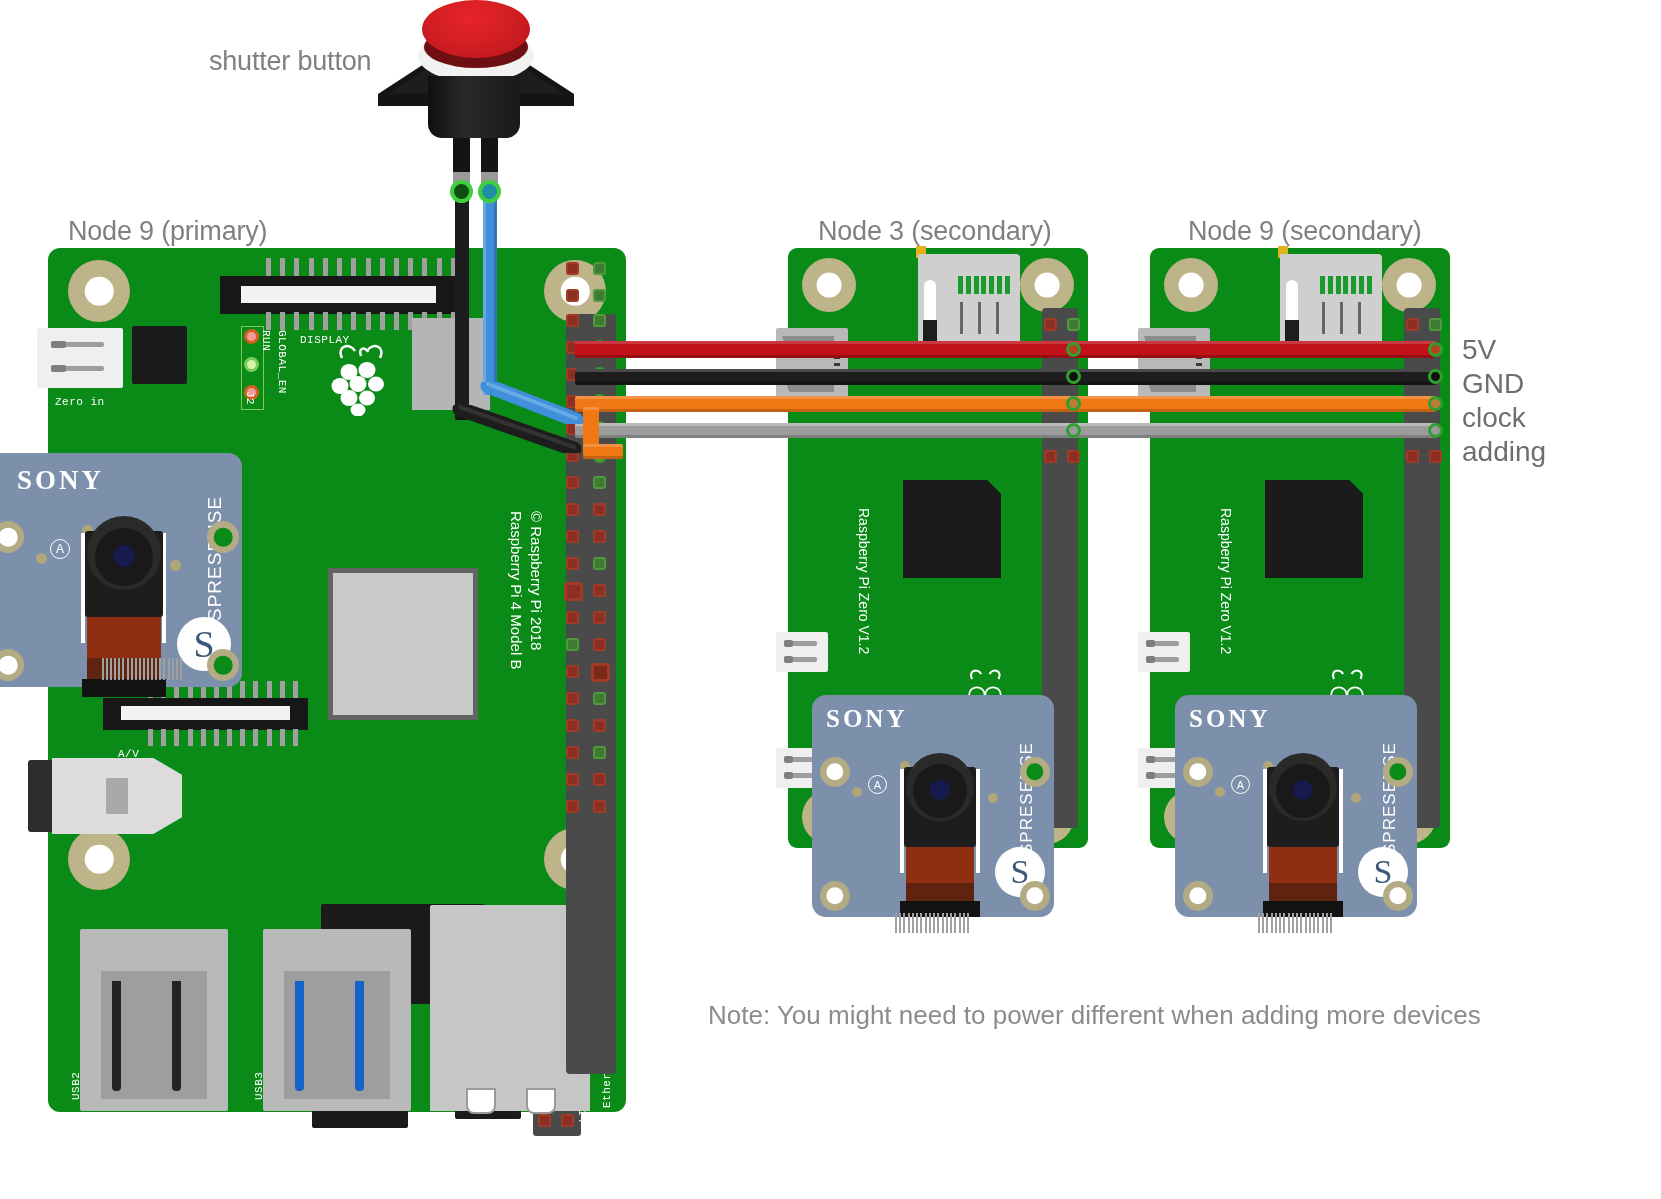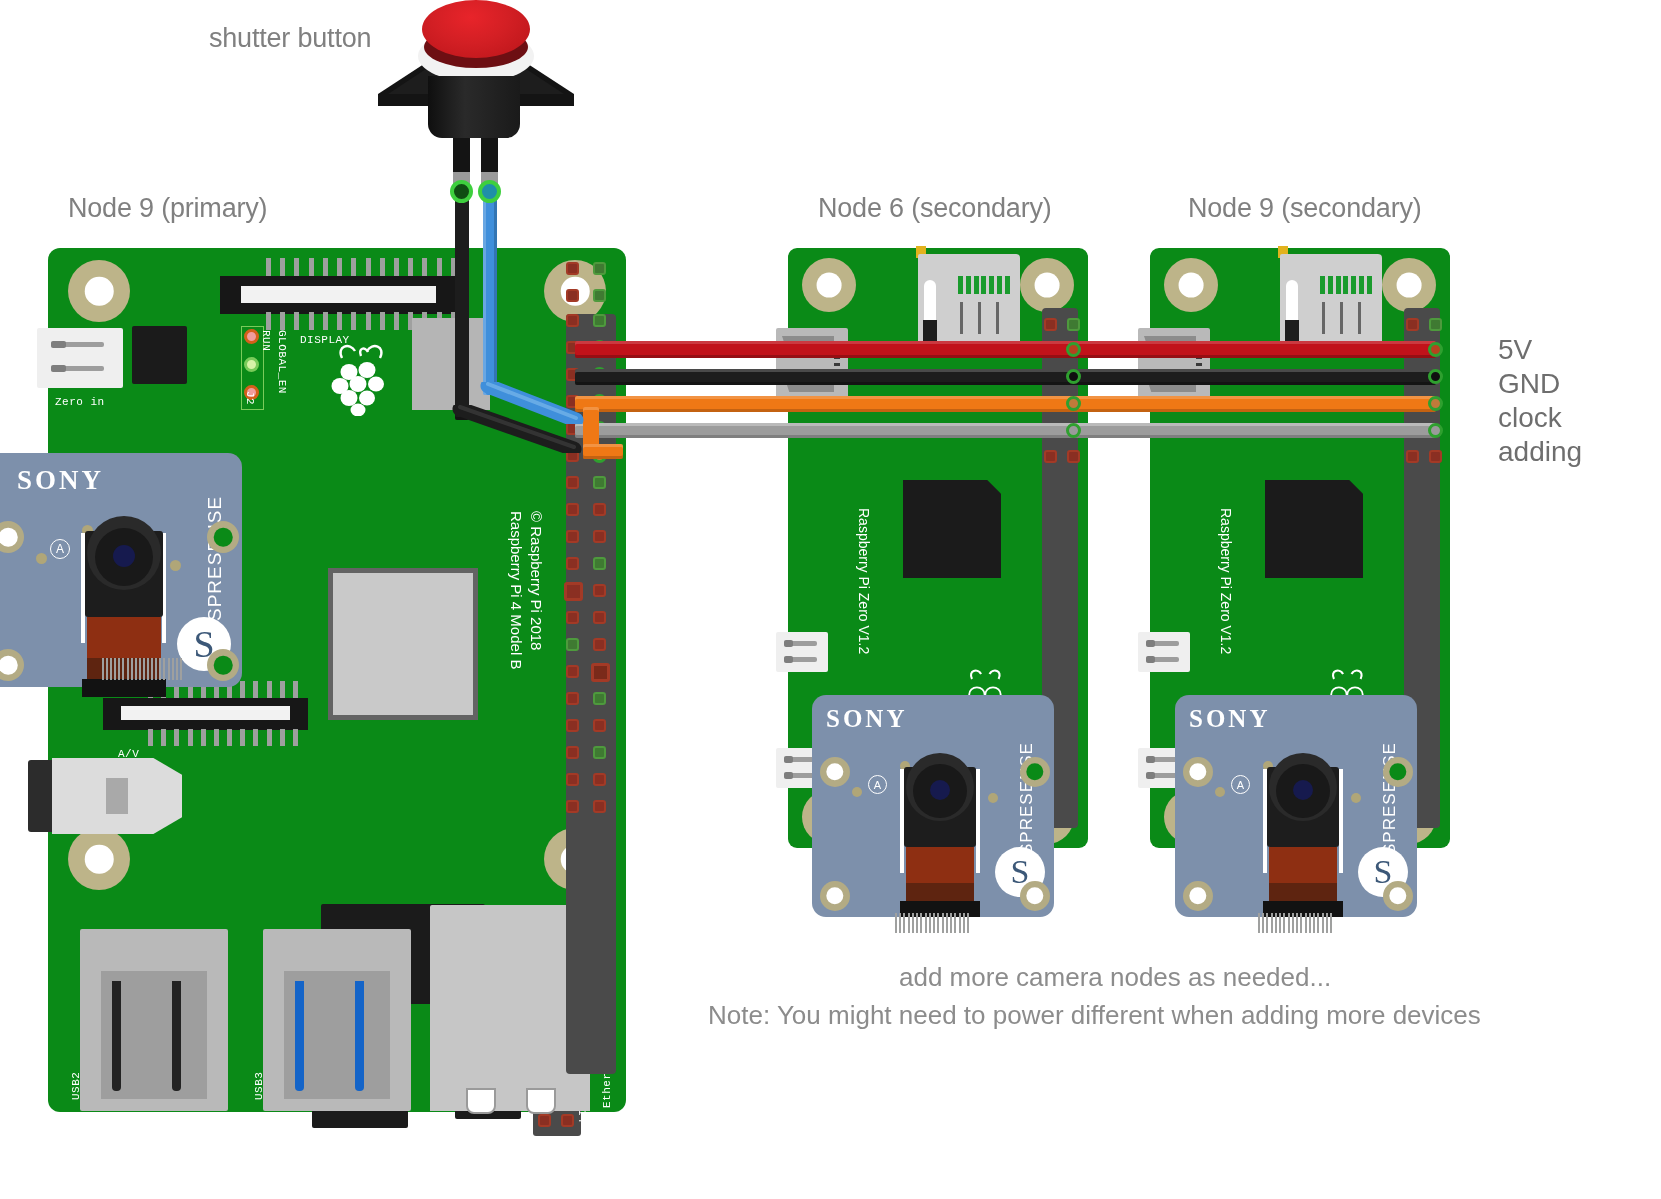--- a/index.html
+++ b/index.html
@@ -17,32 +17,32 @@
   }
   .abs { position: absolute; }
 
   
   .caption {
     color: #808080;
     font-size: 27px;
     font-family: "Liberation Sans", sans-serif;
     white-space: nowrap;
     letter-spacing: -0.2px;
+    margin-top: 23px;
   }
   .note-text {
     color: #8c8c8c;
     font-size: 26px;
     white-space: nowrap;
   }
   .wirelabel {
     color: #6e6e6e;
     font-size: 28px;
     line-height: 34px;
     white-space: nowrap;
-    margin-left: 36px;
   }
 
   
   .pcb {
     background: #0a8a17;
     border-radius: 12px;
   }
   .pcb-zero { background: #0a8a17; border-radius: 9px; }
 
   .mount {
@@ -299,31 +299,30 @@
   .dotpad { position:absolute; border-radius:50%; background:#b0a678; }
 </style>
 </head>
 <body>
 
 <div id="stage">
 
   <div class="caption abs" style="left:209px; top:23px;">shutter button</div>
 
   <div class="caption abs" style="left:68px; top:193px;">Node 9 (primary)</div>
-  <div class="caption abs" style="left:818px; top:193px;">Node 6 (secondary)</div>
+  <div class="caption abs" style="left:818px; top:193px;">Node 3 (secondary)</div>
   <div class="caption abs" style="left:1188px; top:193px;">Node 9 (secondary)</div>
 
   <div class="abs" style="left:1462px; top:333px;">
     <div class="wirelabel">5V</div>
     <div class="wirelabel">GND</div>
     <div class="wirelabel">clock</div>
     <div class="wirelabel">adding</div>
   </div>
 
-  <div class="note-text abs" style="left:899px; top:962px;">add more camera nodes as needed...</div>
   <div class="note-text abs" style="left:708px; top:1000px;">Note: You might need to power different when adding more devices</div>
 
   <div class="wire red   abs" style="left:575px;  top:341px; width:861px; height:17px; z-index:40;"></div>
   <div class="wire black abs" style="left:575px;  top:369px; width:861px; height:16px; z-index:40;"></div>
   <div class="wire orange abs" style="left:575px; top:396px; width:861px; height:16px; z-index:40;"></div>
   <div class="wire gray  abs" style="left:575px;  top:423px; width:861px; height:15px; z-index:40;"></div>
 
   <div class="wire orange abs" style="left:583px; top:407px; width:16px; height:52px; z-index:41;"></div>
   <div class="wire orange abs" style="left:583px; top:444px; width:40px; height:15px; z-index:41;"></div>
 

